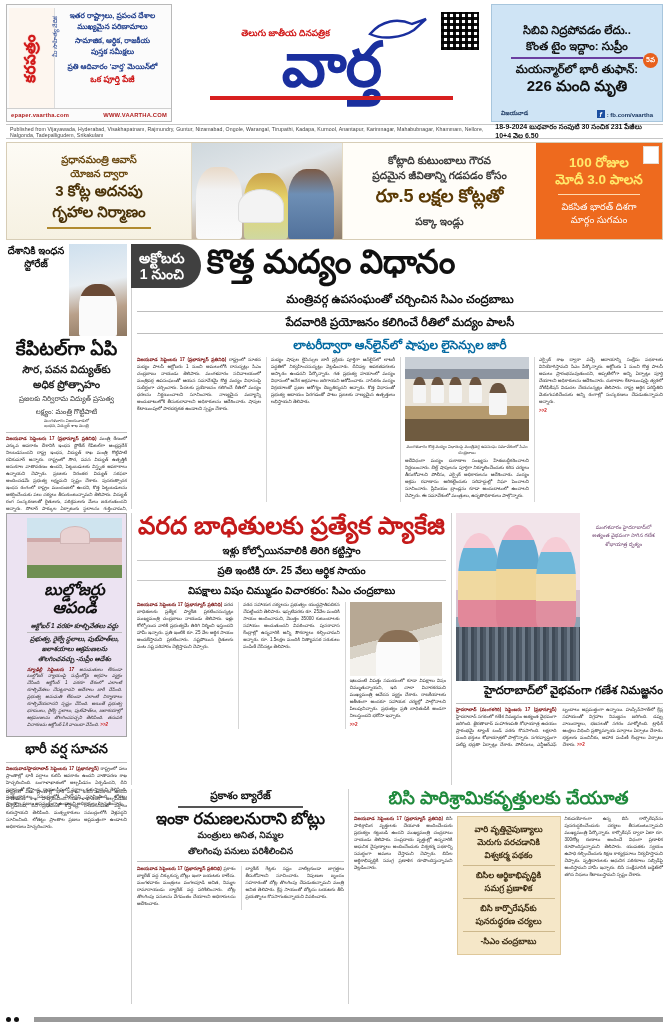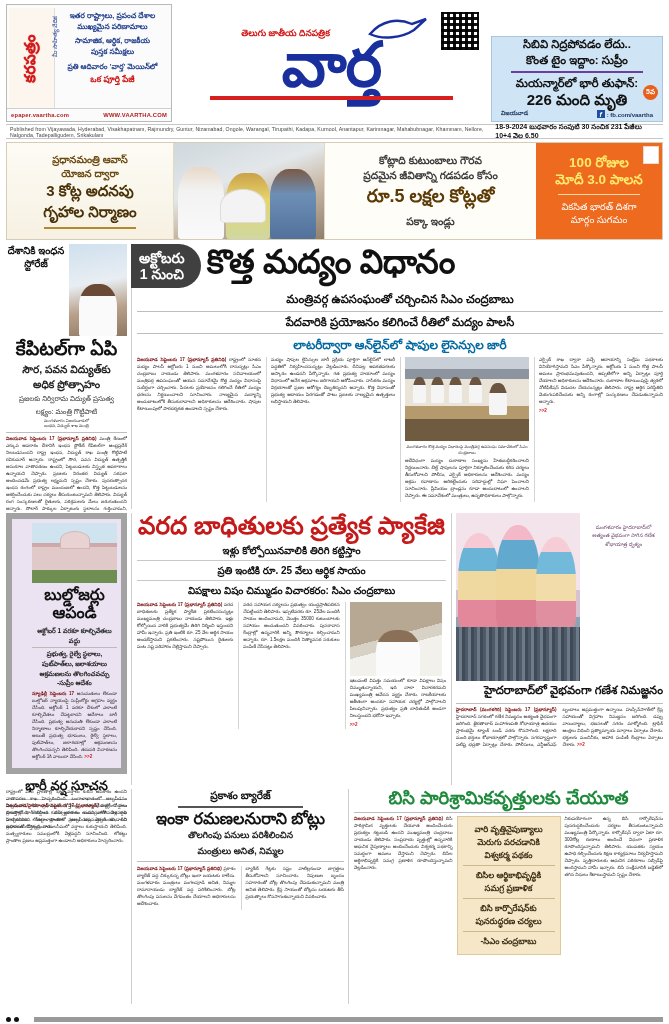--- a/index.html
+++ b/index.html
@@ -60,23 +60,22 @@
   .mast-qr {
     position: absolute; right: 6px; top: 6px; width: 42px; height: 42px;
     background:
       repeating-linear-gradient(90deg,#111 0 3px,#fff 3px 6px),
       repeating-linear-gradient(0deg,#111 0 3px,#fff 3px 6px);
     background-blend-mode: multiply; border: 2px solid #fff;
   }
 
   .mast-right {
     width: 172px; background: #cfe4f5; border: 1px solid #a8c6dd;
-    padding: 0 5px 2px 5px; display: flex; flex-direction: column;
+    padding: 18px 5px 2px 5px; display: flex; flex-direction: column;
     position: relative;
-    margin-top: 32px;
   }
   .mr-line { text-align: center; font-size: 11.5px; color: #111; font-weight: bold; line-height: 1.35; }
   .mr-div { height: 1.5px; background: #6a3fa0; margin: 3px 14px; }
   .mr-big { text-align: center; font-size: 15px; font-weight: bold; color: #111; line-height: 1.2; }
   .mr-badge {
     position: absolute; right: 4px; top: 48px; width: 15px; height: 15px; border-radius: 50%;
     background: #e8601c; color: #fff; font-size: 7px; font-weight: bold;
     display: flex; align-items: center; justify-content: center;
   }
   .mr-foot {
@@ -91,21 +90,21 @@
     display: flex; justify-content: space-between; align-items: center;
     border-top: 1px solid #c6c6c6; border-bottom: 1px solid #c6c6c6;
     padding: 2px 4px; margin-top: 2px; height: 15px;
   }
   .pubrow .left { font-size: 5.2px; color: #444; letter-spacing: .1px; }
   .pubrow .right { font-size: 7px; color: #111; font-weight: bold; }
 
   
   .adband { display: flex; height: 98px; margin-top: 3px; border: 1px solid #d7cdb6; }
   .ad-a {
-    width: 167px; background: linear-gradient(180deg,#fdfbf5,#f6f1e2);
+    width: 185px; background: linear-gradient(180deg,#fdfbf5,#f6f1e2);
     display: flex; flex-direction: column; align-items: center; justify-content: center;
     padding: 4px 6px; border-right: 1px solid #e3dac4;
   }
   .ad-a .s { font-size: 10px; color: #6b4a12; font-weight: bold; line-height: 1.35; text-align: center; }
   .ad-a .b { font-size: 15px; color: #4a3208; font-weight: bold; line-height: 1.25; text-align: center; margin-top: 2px; }
   .ad-a .ul { width: 60%; height: 2px; background: #b08a30; margin-top: 5px; }
   .ad-photo {
     width: 150px;
     background: linear-gradient(160deg,#cfd8dd 0%,#e3e7ea 38%,#c9b9a6 62%,#8f7f6d 100%);
     position: relative; overflow: hidden;
@@ -193,21 +192,21 @@
     position: relative; overflow: hidden;
   }
   .meet-photo .h {
     position: absolute; top: 20px; width: 13px; height: 26px; border-radius: 45% 45% 8% 8%;
     background: linear-gradient(180deg,#6b5440 0 30%,#f5f5f5 30%);
   }
 
   
   .band2 { display: flex; gap: 5px; margin-top: 4px; height: 272px; }
   .b2-left { width: 126px; border-right: 1px solid #cfcfcf; padding-right: 4px; }
-  .sc-card { background: #ece3f2; border: 6px solid #a3a3a3; padding: 4px 4px 5px 20px; }
+  .sc-card { background: #ece3f2; border: 1px solid #a3a3a3; padding: 4px 4px 5px 20px; font-style: italic; }
   .sc-photo {
     width: 100%; height: 60px; margin-bottom: 3px;
     background: linear-gradient(180deg,#cfe4ef 0 34%,#cfa9a9 34% 40%,#e2c9c9 40% 78%,#6f8f52 78% 100%);
     position: relative; overflow: hidden;
   }
   .sc-photo .dome {
     position: absolute; left: 50%; transform: translateX(-50%); top: 8px;
     width: 30px; height: 18px; background: #e9d2d2; border-radius: 50% 50% 0 0;
     border: 1px solid #d0b6b6;
   }
@@ -517,22 +516,22 @@
     <div class="b3-left">
       <div class="body-col">
         <p>రాష్ట్రంలో పలు ప్రాంతాల్లో భారీ వర్షాలు కురిసే అవకాశం ఉందని వాతావరణ శాఖ హెచ్చరించింది. బంగాళాఖాతంలో అల్పపీడనం ఏర్పడిందని, దీని ప్రభావంతో కోస్తాంధ్ర, రాయలసీమలో వర్షాలు కురుస్తాయని తెలిపింది. మత్స్యకారులు సముద్రంలోకి వెళ్లవద్దని సూచించింది. లోతట్టు ప్రాంతాల ప్రజలు అప్రమత్తంగా ఉండాలని అధికారులు హెచ్చరించారు.</p>
       </div>
     </div>
 
     <div class="b3-mid">
       <div class="pk-top">ప్రకాశం బ్యారేజ్</div>
       <div class="hr-dark" style="width:60%;margin:2px auto"></div>
       <div class="pk-h">ఇంకా రమణలనురాని బోట్లు</div>
+      <div class="pk-s">మంత్రులు అనిత, నిమ్మల</div>
       <div class="pk-s">తొలగింపు పనులు పరిశీలించిన</div>
-      <div class="pk-s">మంత్రులు అనిత, నిమ్మల</div>
       <div class="hr-thin"></div>
       <div class="main-cols">
         <div class="mc">
           <div class="body-col">
             <p><span class="dateline">విజయవాడ సెప్టెంబరు 17 (ప్రభాన్యూస్ ప్రతినిధి)</span>
             <span>ప్రకాశం బ్యారేజ్ వద్ద చిక్కుకున్న బోట్లు ఇంకా బయటకు రాలేదు. మంగళవారం మంత్రులు వంగలపూడి అనిత, నిమ్మల రామానాయుడు బ్యారేజ్ వద్ద పరిశీలించారు. బోట్ల తొలగింపు పనులను వేగవంతం చేయాలని అధికారులను ఆదేశించారు.</span></p>
           </div>
         </div>
         <div class="mc sep">
           <div class="body-col">

